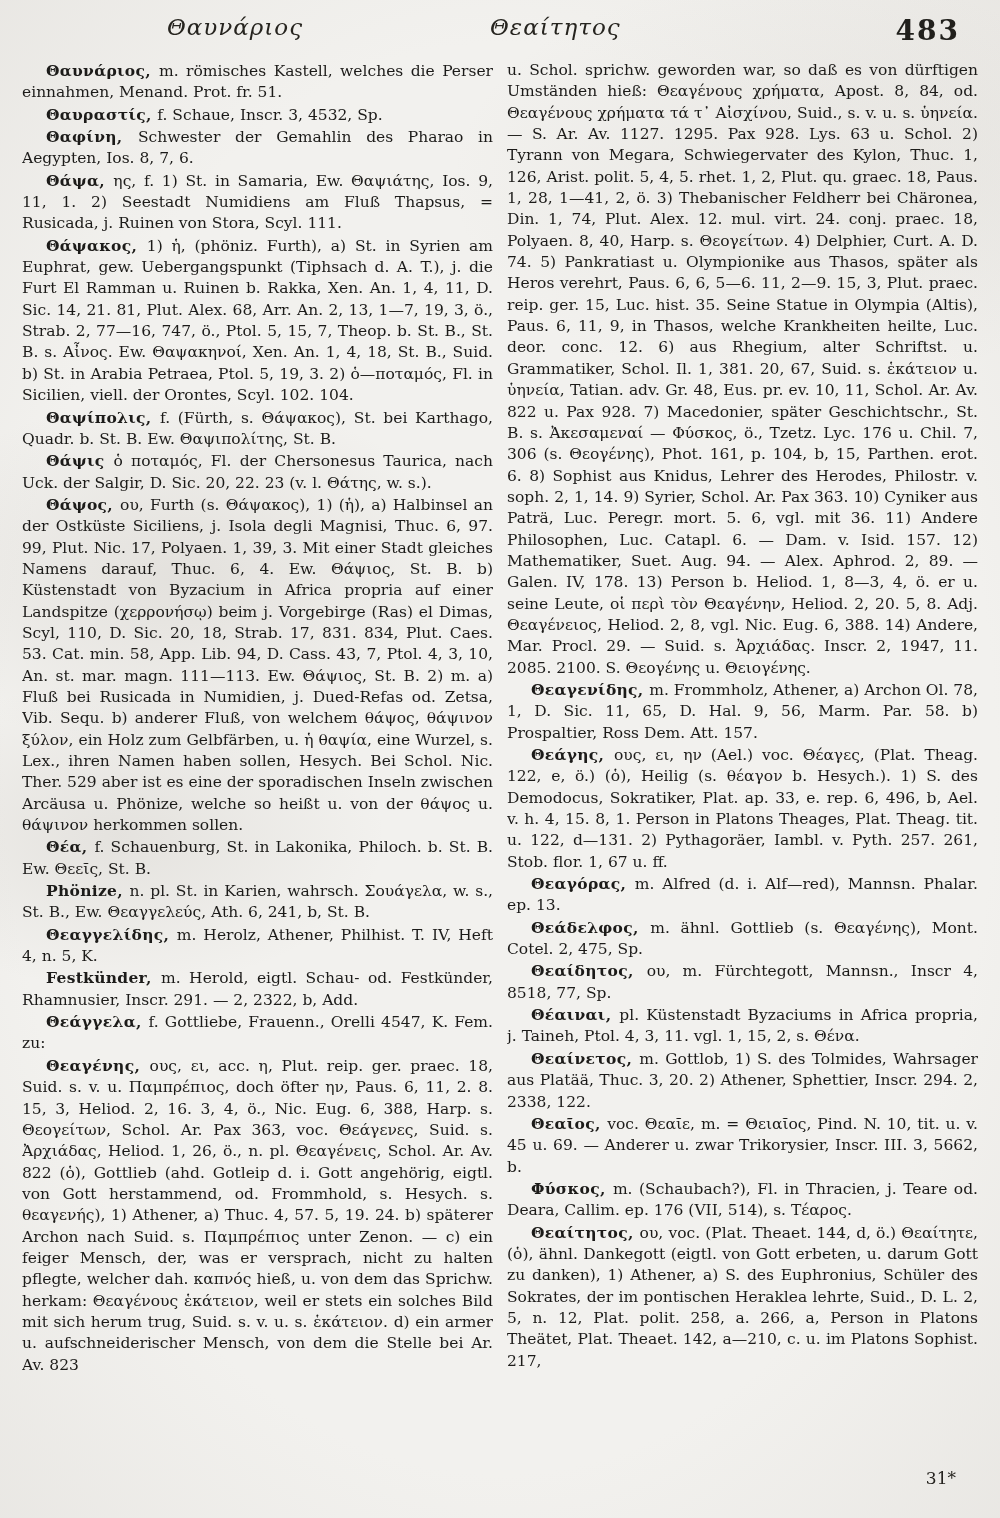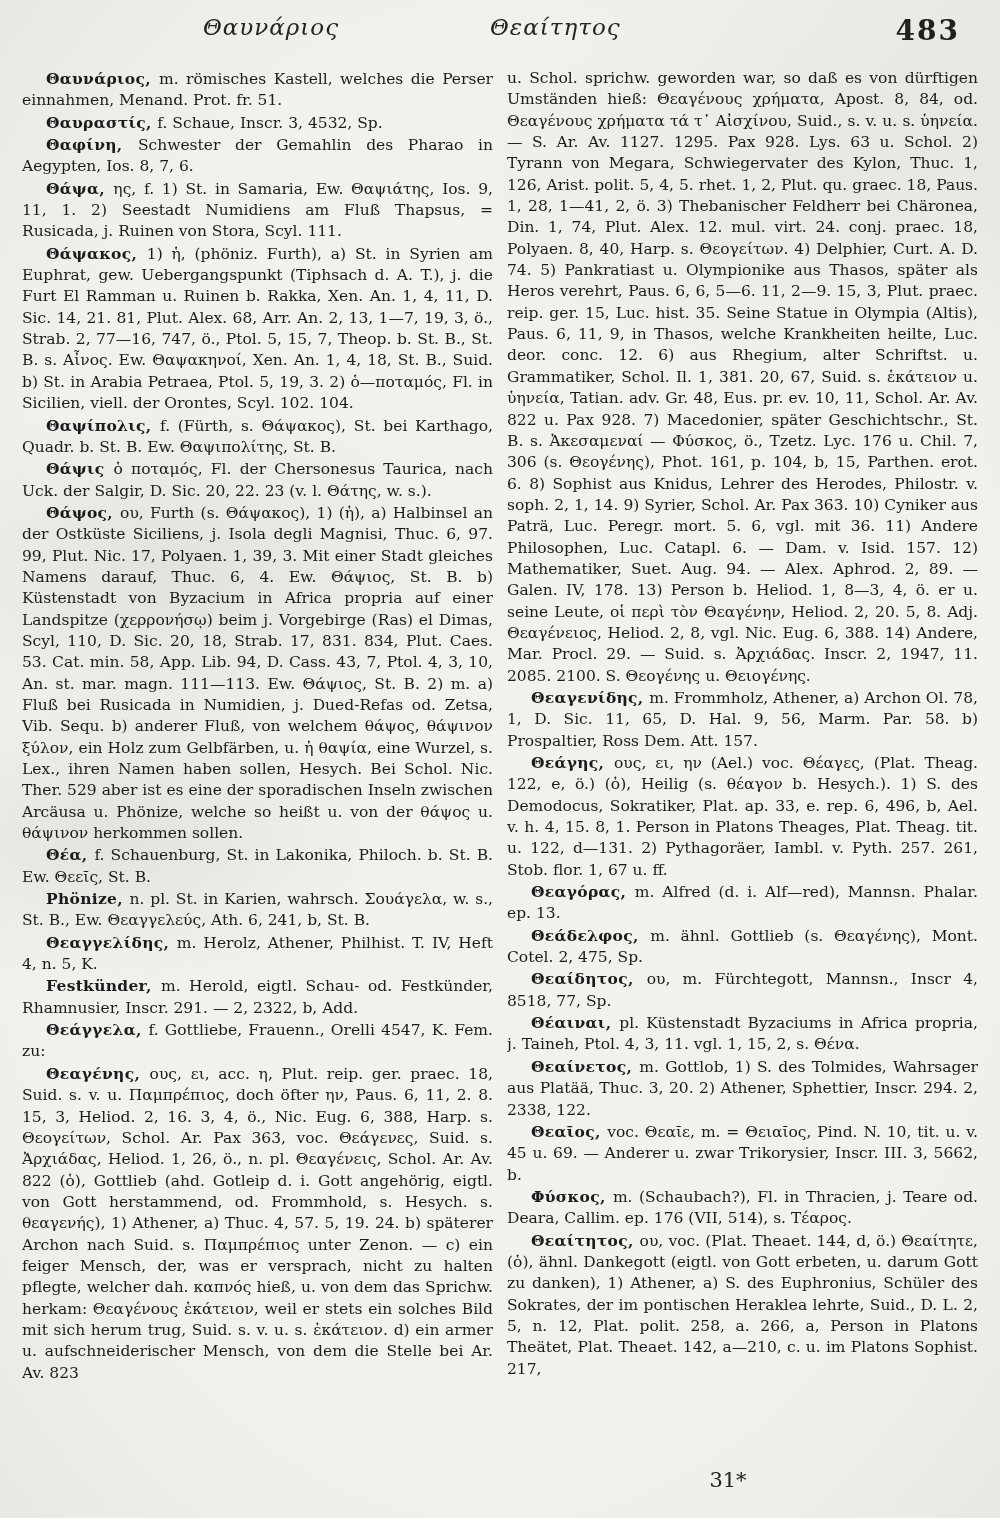--- a/index.html
+++ b/index.html
@@ -16,42 +16,42 @@
       radial-gradient(ellipse 380px 220px at 12% 55%, rgba(150,142,132,0.15), rgba(0,0,0,0) 70%),
       radial-gradient(ellipse 500px 300px at 80% 12%, rgba(170,163,152,0.12), rgba(0,0,0,0) 70%),
       radial-gradient(ellipse 900px 1300px at 50% 50%, #f2f1ee 55%, #e6e4e0 90%, #dcdad5 100%);
     color:#1c1b19;
   }
   .header{position:absolute;top:14px;left:0;width:100%;height:40px;}
   .hdr-word{
     position:absolute;top:0;
     font-style:italic;font-size:23px;letter-spacing:1px;color:#26241f;
   }
-  .hdr-left{left:0;width:470px;text-align:center;padding-left:36px;}
+  .hdr-left{left:0;width:470px;text-align:center;}
   .hdr-right{left:490px;width:400px;text-align:left;}
   .hdr-num{
     position:absolute;top:0;right:40px;
     font-size:28px;font-weight:bold;letter-spacing:2px;color:#21201c;
   }
   .columns{
-    position:absolute;top:68px;left:22px;
+    position:absolute;top:60px;left:22px;
     width:956px;height:1412px;
     display:flex;gap:14px;
   }
   .col{
     width:471px;height:1412px;overflow:hidden;
     font-size:15.5px;line-height:21.35px;
     text-align:justify;
   }
   .entry{margin:0;text-indent:1.55em;}
   .entry.cont{text-indent:0;}
   .hw{font-weight:bold;letter-spacing:0.3px;}
   .footer{
     position:absolute;top:1468px;left:500px;width:456px;
-    text-align:center;font-size:21px;color:#24221e;
+    text-align:right;font-size:17px;color:#24221e;
   }
 </style>
 </head>
 <body>
 
 <div class="page">
 
   <div class="header">
     <span class="hdr-word hdr-left">Θαυνάριος</span>
     <span class="hdr-word hdr-right">Θεαίτητος</span>

